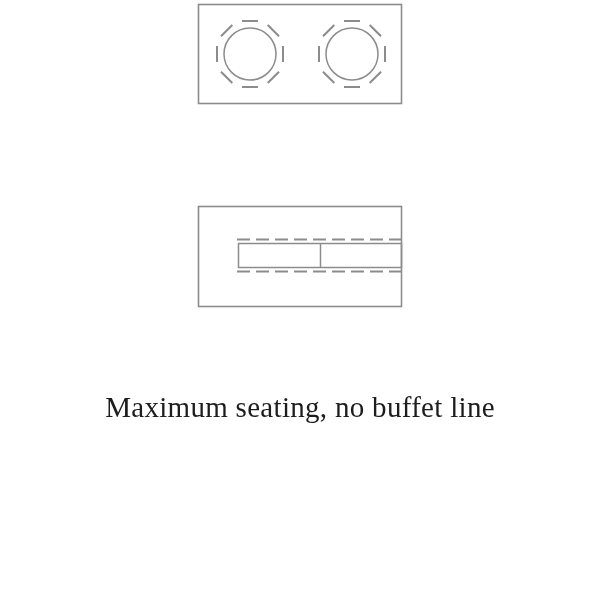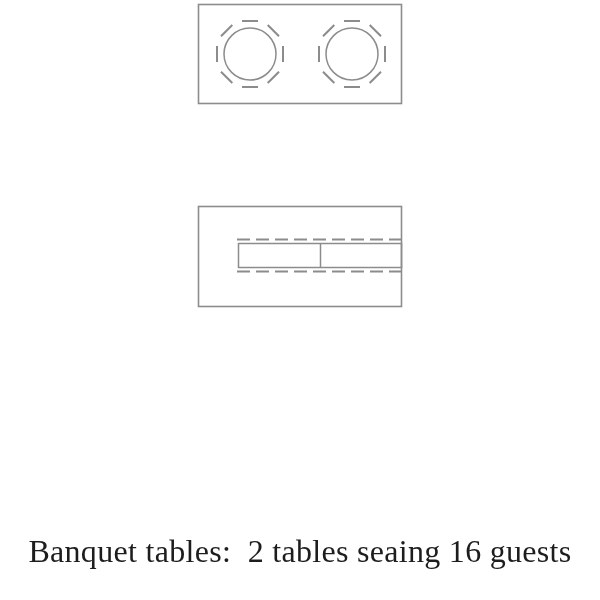--- a/index.html
+++ b/index.html
@@ -79,17 +79,17 @@
       <rect class="wall" x="198.5" y="206.5" width="203" height="100"></rect>
 
       <rect class="table-line" x="238.5" y="243.5" width="163" height="24"></rect>
       <line class="table-line" x1="320.5" y1="243.5" x2="320.5" y2="267.5"></line>
 
       <line class="chair-dash" x1="237" y1="239.5" x2="401" y2="239.5"></line>
       <line class="chair-dash" x1="237" y1="271.5" x2="401" y2="271.5"></line>
     </g>
   </svg>
 
+  <div class="caption caption-1">Maximum seating, no buffet line</div>
 
 
-  <div class="caption caption-3">Banquet tables:  2 tables seaing 16 guests</div>
 
 </div>
 
 </body></html>

